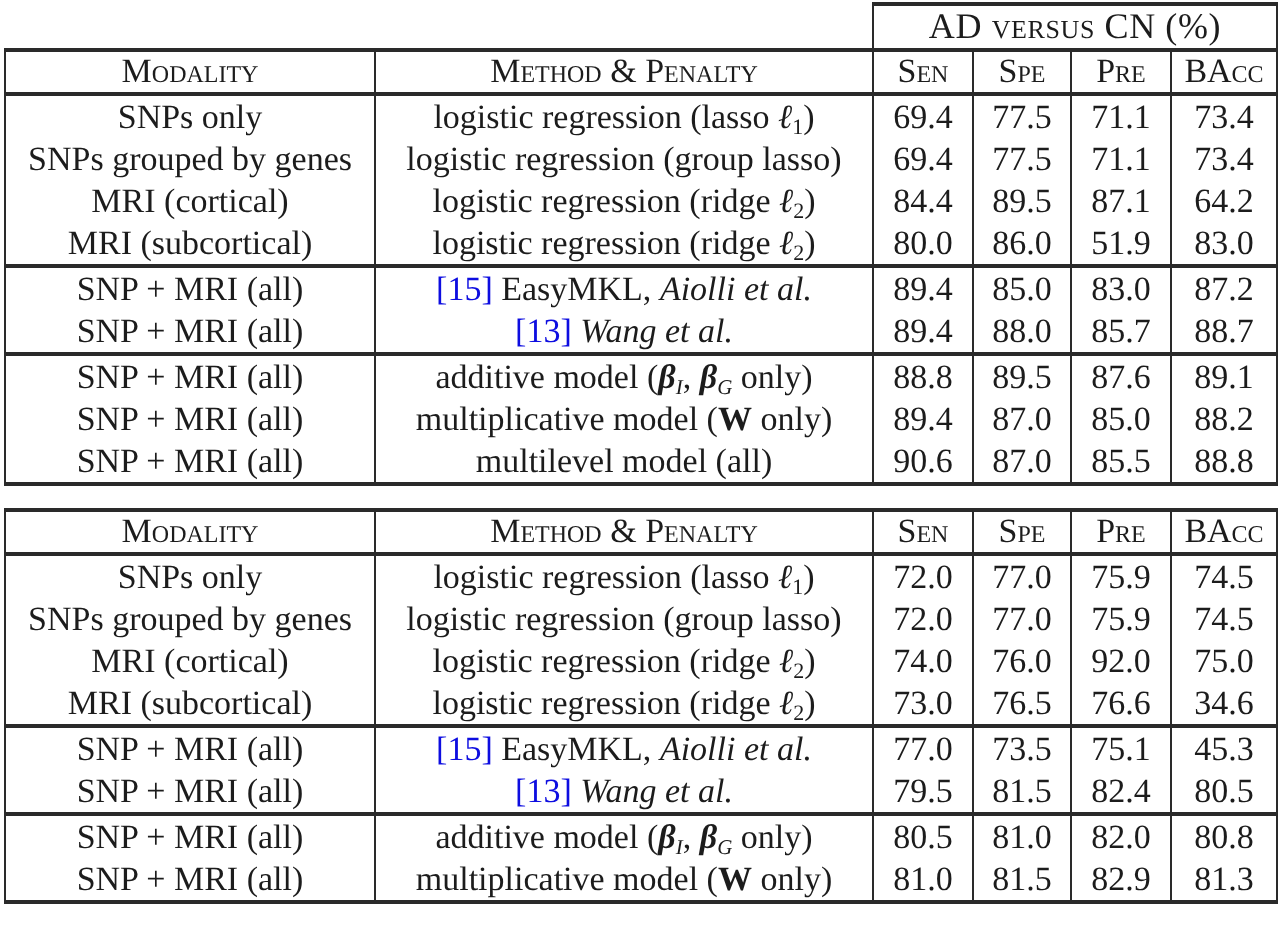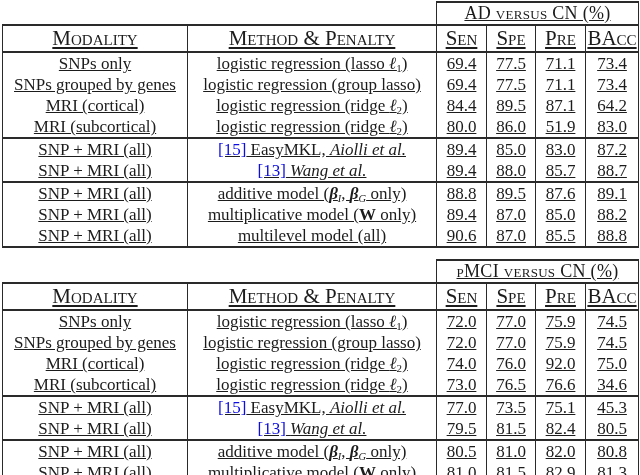--- a/index.html
+++ b/index.html
@@ -4,21 +4,20 @@
 <style>
   html,body{margin:0;padding:0;}
   body{
     width:640px;height:475px;overflow:hidden;
     background:#ffffff;color:#1c1c1c;
     font-family:"Liberation Serif","DejaVu Serif",serif;
   }
   table.results{
     border-collapse:collapse;table-layout:fixed;
     margin-left:2px;
-    text-decoration:underline;
   }
   #t1{margin-top:1px;}
   #t2{margin-top:11px;}
   col.c-mod{width:185px}
   col.c-met{width:249px}
   col.c-sen{width:50px}
   col.c-spe{width:49px}
   col.c-pre{width:50px}
   col.c-bacc{width:53px}
   td,th{
@@ -28,21 +27,21 @@
   .empty-cell{border:none;}
   .span-title{
     font-variant:small-caps;font-size:18px;height:21px;
     border-top:2px solid var(--bd);
     border-left:1.5px solid var(--bd);
     border-right:1.5px solid var(--bd);
     border-bottom:2px solid var(--bd);
     letter-spacing:.3px;
   }
   .header-row th{
-    font-variant:small-caps;font-size:21px;height:19px;
+    font-variant:small-caps;font-size:17px;height:19px;
     border-top:2px solid var(--bd);
     border-bottom:2px solid var(--bd);
     border-left:1.5px solid var(--bd);
     border-right:1.5px solid var(--bd);
   }
   tbody td{
     height:21px;font-size:17px;line-height:21px;
     border-left:1.5px solid var(--bd);
     border-right:1.5px solid var(--bd);
   }
@@ -160,24 +159,20 @@
 <table id="t2" class="results">
   <colgroup>
     <col class="c-mod">
       <col class="c-met">
       <col class="c-sen">
       <col class="c-spe">
       <col class="c-pre">
       <col class="c-bacc">
   </colgroup>
   <thead>
-    <tr>
-      <td class="empty-cell" colspan="2"></td>
-      <th class="span-title" colspan="4">pMCI versus CN (%)</th>
-    </tr>
     <tr class="header-row">
       <th>Modality</th>
       <th>Method &amp; Penalty</th>
       <th>Sen</th>
       <th>Spe</th>
       <th>Pre</th>
       <th>BAcc</th>
     </tr>
   </thead>
   <tbody>

